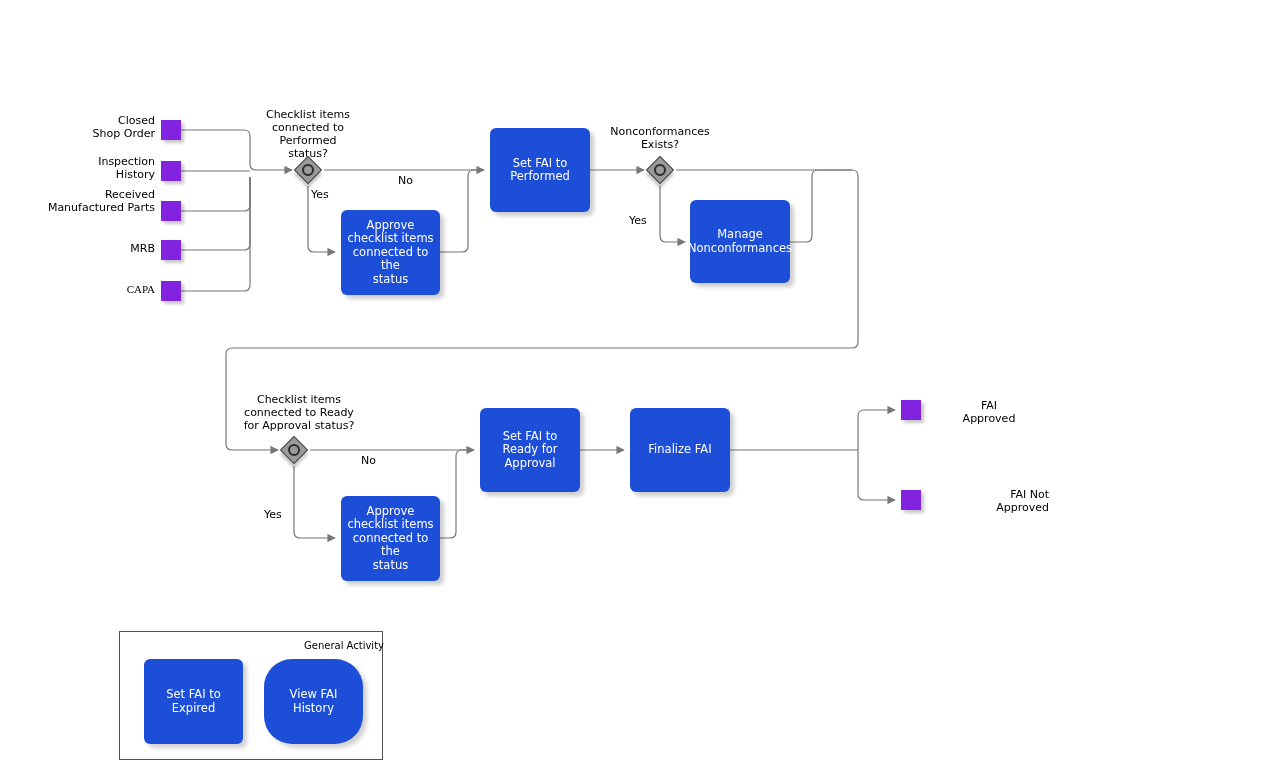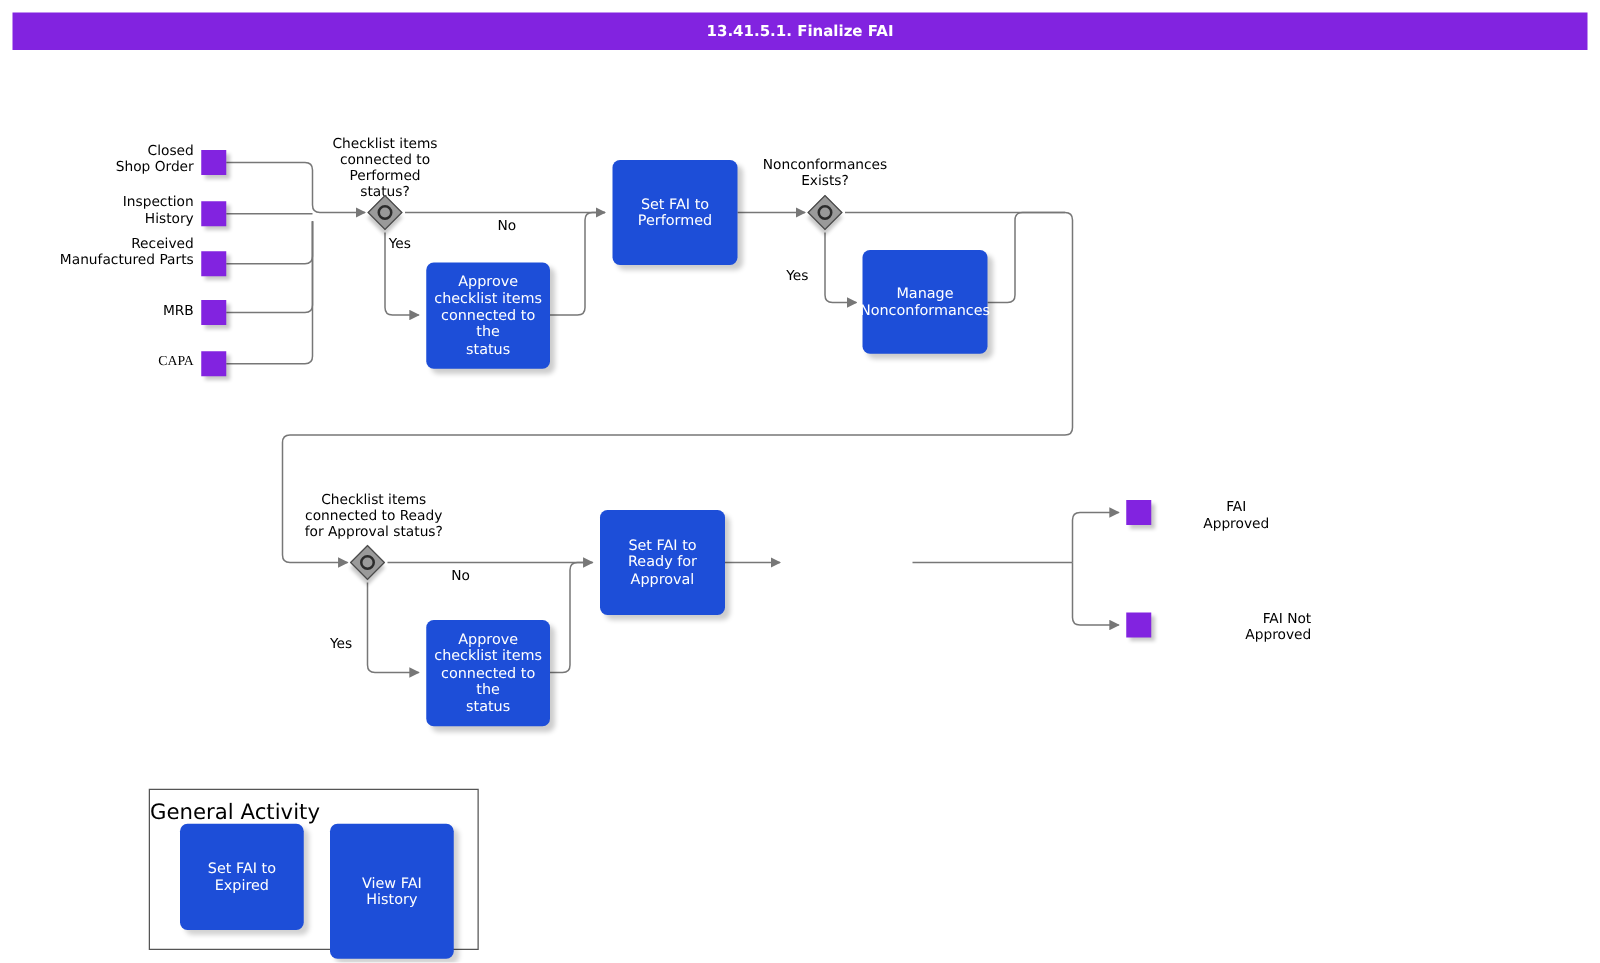--- a/index.html
+++ b/index.html
@@ -137,33 +137,30 @@
     height: 129px;
     border: 1px solid #555555;
     background: #ffffff;
     box-sizing: border-box;
   }
   #genpanel-title {
     position: absolute;
     left: 0;
     top: 8px;
     width: 264px;
-    text-align: left;
-    font-size: 17px;
+    text-align: right;
+    font-size: 10px;
     color: #000000;
   }
 </style>
 </head>
 <body>
 
 <div id="page">
 
-  <div id="titlebar">
-    <span>13.41.5.1. Finalize FAI</span>
-  </div>
 
   <svg id="wires" width="1280" height="770" viewBox="0 0 1280 770">
     <defs>
       <marker id="arrow" viewBox="0 0 10 10" refX="9" refY="5" markerWidth="7" markerHeight="7" orient="auto-start-reverse">
         <path d="M 0 0 L 10 5 L 0 10 z" fill="#777777"></path>
       </marker>
     </defs>
     <g fill="none" stroke="#777777" stroke-width="1.2">
 
       <path d="M 181 130 L 244 130 Q 250 130 250 136 L 250 164 Q 250 170 256 170 L 292 170" marker-end="url(#arrow)"></path>
@@ -260,29 +257,30 @@
 
   <div class="task" style="left:341px; top:496px; width:99px; height:85px;">Approve
 checklist items
 connected to the
 status</div>
 
   <div class="task" style="left:480px; top:408px; width:100px; height:84px;">Set FAI to
 Ready for
 Approval</div>
 
+  <div class="task" style="left:630px; top:408px; width:100px; height:84px;">Finalize FAI</div>
 
   <div class="pnode" style="left:901px; top:400px;"></div>
   <div class="pnode-label plabel-left" style="left:929px; top:399px; width:120px;text-align:center;">FAI
 Approved</div>
 
   <div class="pnode" style="left:901px; top:490px;"></div>
   <div class="pnode-label plabel-left" style="left:929px; top:488px; width:120px;text-align:right;">FAI Not
 Approved</div>
 
   <div id="genpanel">
     <div id="genpanel-title">General Activity</div>
     <div class="task" style="left:24px; top:27px; width:99px; height:85px; box-shadow:4px 4px 4px rgba(0,0,0,0.18);">Set FAI to
 Expired</div>
-    <div class="task" style="left:144px; top:27px; width:99px; height:108px; box-shadow:4px 4px 4px rgba(0,0,0,0.18);">View FAI History</div>
+    <div class="task" style="left:144px; top:27px; width:99px; height:85px; box-shadow:4px 4px 4px rgba(0,0,0,0.18);border-radius:28px;">View FAI History</div>
   </div>
 
 </div>
 
 </body></html>

